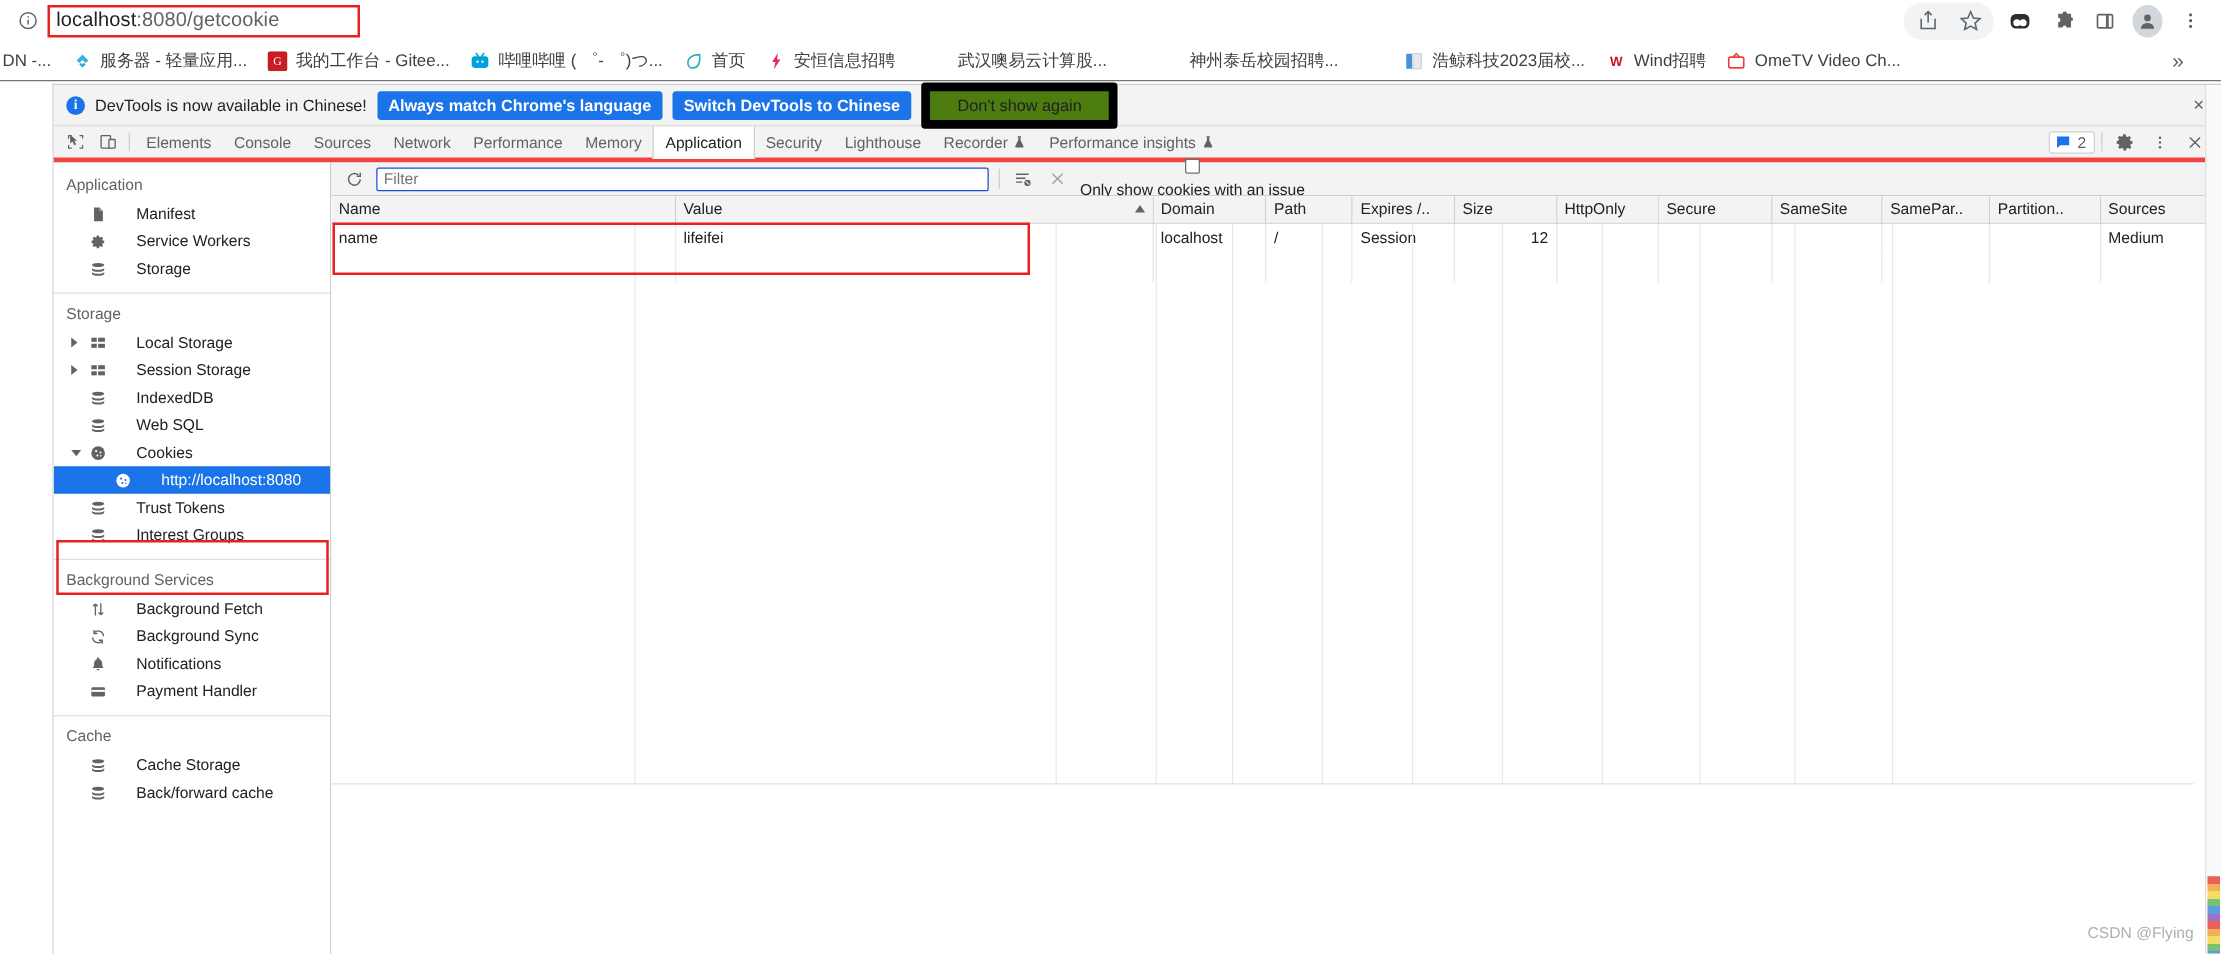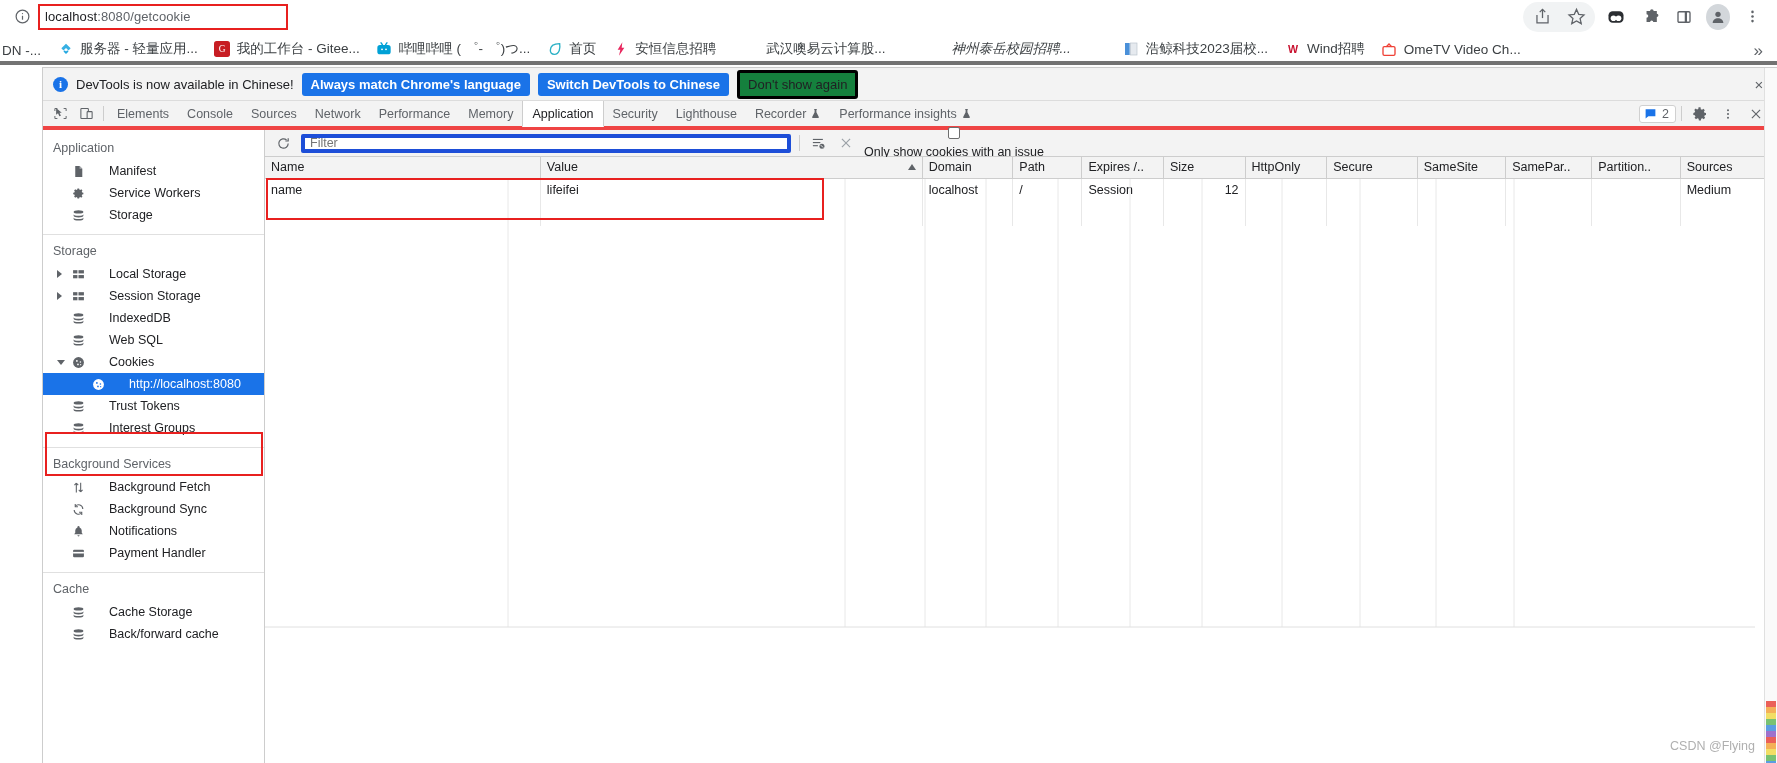--- a/index.html
+++ b/index.html
@@ -36,21 +36,21 @@
     align-items: center;
   }
   .url-box {
     position: absolute;
     left: 0; top: 1px;
     width: 250px; height: 26px;
     border: 2px solid #e8201f;
     pointer-events: none;
   }
   .url-text {
-    font-size: 13px;
+    font-size: 16px;
     color: #5f6368;
     padding-left: 7px;
     position: relative;
     z-index: 2;
     letter-spacing: 0.1px;
   }
   .url-text b { color: #202124; font-weight: 400; }
   .omni-icons {
     display: flex; align-items: center; gap: 0px;
   }
@@ -73,25 +73,25 @@
     width: 26px; height: 26px;
     display: flex; align-items: center; justify-content: center;
     margin: 0 5px;
   }
 
   
   .bookmarks {
     height: 32px;
     background: #ffffff;
     display: flex;
-    align-items: flex-end;
-    padding: 0 4px 0 0;
+    align-items: center;
+    padding: 0 20px 0 0;
     font-size: 13.5px;
     color: #3c4043;
-    border-bottom: 4px solid #737373;
+    border-bottom: 1px solid #737373;
     white-space: nowrap;
     overflow: hidden;
   }
   .bm {
     display: flex; align-items: center;
     gap: 6px;
     padding: 3px 8px;
     border-radius: 4px;
     flex: 0 0 auto;
   }
@@ -138,26 +138,26 @@
     border: none;
     border-radius: 3px;
     font-size: 13px;
     font-weight: bold;
     padding: 4px 9px;
     font-family: "Liberation Sans", sans-serif;
     cursor: pointer;
     line-height: 15px;
   }
   .btn-plain {
-    background: #15803d;
+    background: #4d7c0f;
     color: #202124;
-    border: 3px solid #000000;
+    border: 7px solid #000000;
     border-radius: 3px;
     font-size: 13px;
-    padding: 4px 8px;
+    padding: 4px 22px;
     font-family: "Liberation Sans", sans-serif;
     cursor: pointer;
     line-height: 15px;
   }
   .banner-close {
     position: absolute; right: 10px; top: 50%;
     transform: translateY(-50%);
     color: #5f6368; font-size: 15px;
     width: 16px; height: 16px;
     display:flex; align-items:center; justify-content:center;
@@ -270,21 +270,21 @@
     background: #f3f3f3;
     border-bottom: 1px solid #cdcdcd;
     display: flex;
     align-items: center;
     padding: 0 8px;
     gap: 8px;
   }
   .filter-input {
     flex: 0 0 490px;
     height: 19px;
-    border: 4px solid #1d4ed8;
+    border: 1px solid #1d4ed8;
     border-radius: 2px;
     background: #fff;
     font-size: 12.5px;
     color: #202124;
     padding: 0 5px;
     font-family: "Liberation Sans", sans-serif;
     outline: none;
   }
   .filter-input::placeholder { color: #757575; }
   .fb-ic { width: 20px; height: 20px; display: flex; align-items: center; justify-content: center; color: #5f6368; }
@@ -490,21 +490,21 @@
           <path d="M14 2L7 13h4l-2 9 8-12h-4z"></path>
         </svg>
     </span>
     <span class="bm-label">安恒信息招聘</span>
   </div>
 
   <div class="bm" style="margin-left:34px;">
     <span class="bm-label">武汉噢易云计算股...</span>
   </div>
 
-  <div class="bm" style="margin-left:50px;font-style:italic;">
+  <div class="bm" style="margin-left:50px;">
     <span class="bm-label">神州泰岳校园招聘...</span>
   </div>
 
   <div class="bm" style="margin-left:36px;">
     <span class="fav">
       <svg width="16" height="16" viewBox="0 0 24 24">
           <rect x="3" y="3" width="7" height="18" fill="#4a90d9"></rect>
           <rect x="11" y="3" width="10" height="18" fill="#e6eaef" stroke="#b9c2cc"></rect>
         </svg>
     </span>

